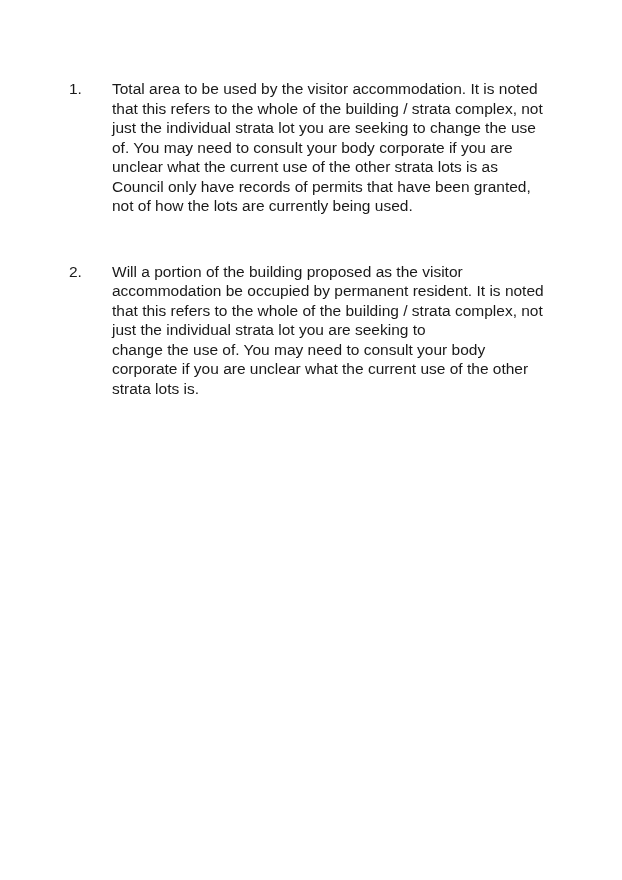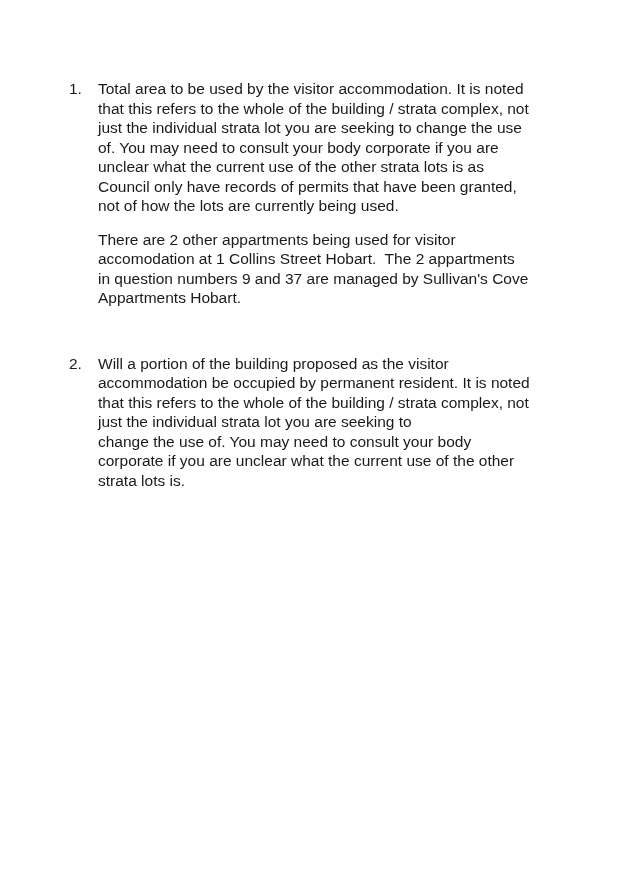--- a/index.html
+++ b/index.html
@@ -33,21 +33,21 @@
   .list-item + .list-item {
     margin-top: 46px;
   }
   .num {
     position: absolute;
     left: -27px;
     top: 0;
     white-space: pre;
   }
   .para {
-    margin: 0 0 14px 2px;
+    margin: 0 0 14px 16px;
     white-space: pre-wrap;
   }
   .para:last-child {
     margin-bottom: 0;
   }
 </style>
 </head>
 <body>
 
 <div class="page">
@@ -55,24 +55,20 @@
 
     <div class="list-item">
       <span class="num">1.</span>
       <p class="para">Total area to be used by the visitor accommodation. It is noted
 that this refers to the whole of the building / strata complex, not
 just the individual strata lot you are seeking to change the use
 of. You may need to consult your body corporate if you are
 unclear what the current use of the other strata lots is as
 Council only have records of permits that have been granted,
 not of how the lots are currently being used.</p>
-      <p class="para">There are 2 other appartments being used for visitor
-accomodation at 1 Collins Street Hobart.  The 2 appartments
-in question numbers 9 and 37 are managed by Sullivan's Cove
-Appartments Hobart.</p>
     </div>
 
     <div class="list-item">
       <span class="num">2.</span>
       <p class="para">Will a portion of the building proposed as the visitor
 accommodation be occupied by permanent resident. It is noted
 that this refers to the whole of the building / strata complex, not
 just the individual strata lot you are seeking to
 change the use of. You may need to consult your body
 corporate if you are unclear what the current use of the other

